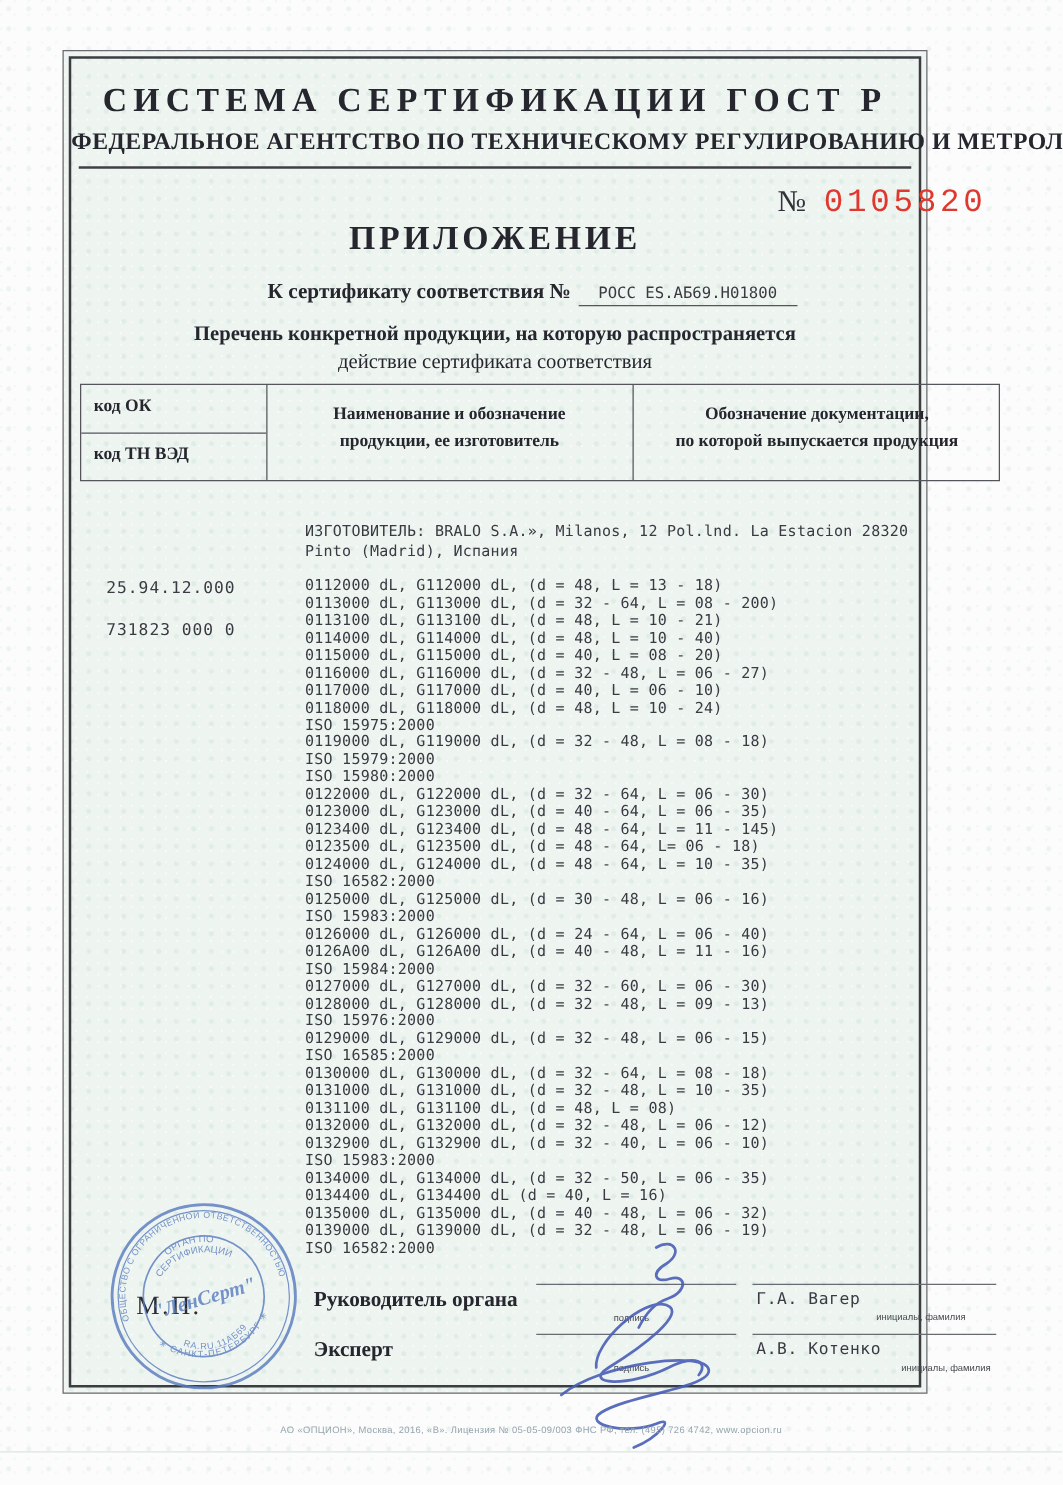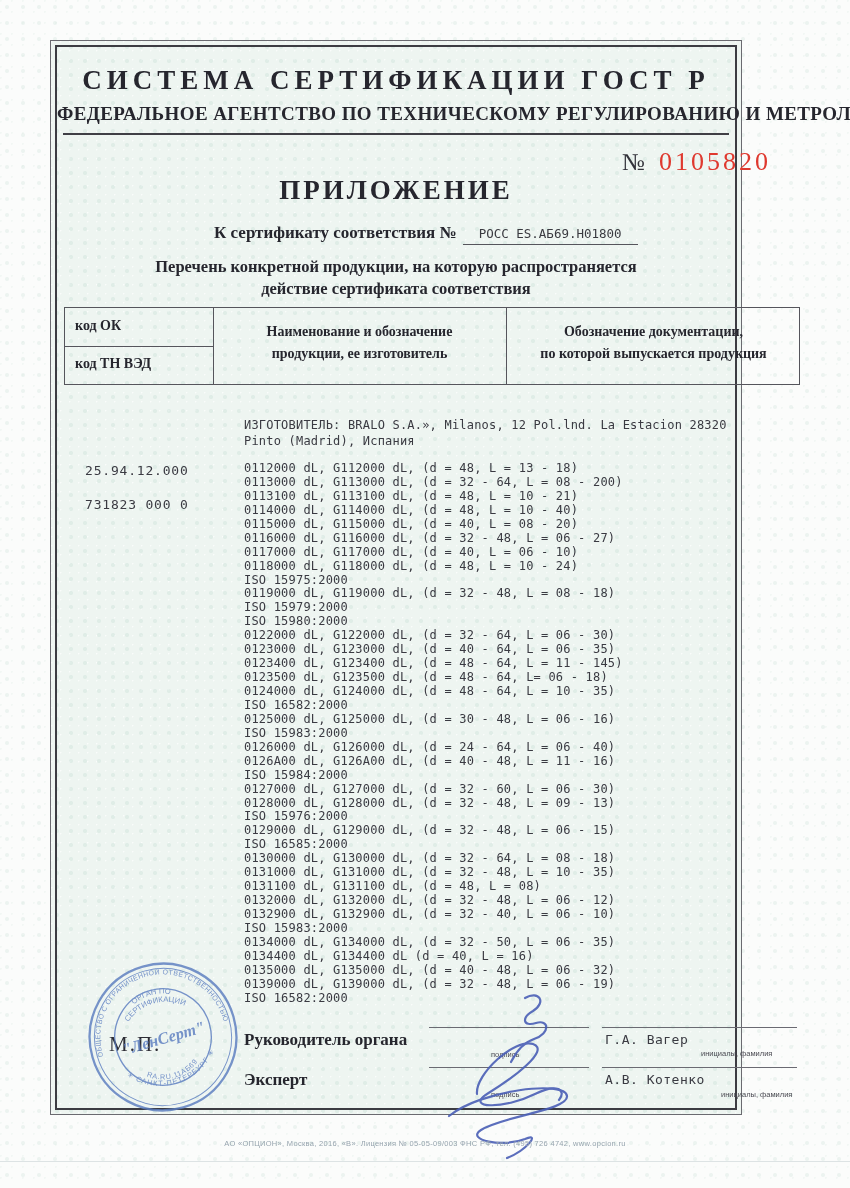--- a/index.html
+++ b/index.html
@@ -38,37 +38,37 @@
     position:absolute; left:0; right:0; top:18px;
     font-size:27px; font-weight:bold; letter-spacing:5px; color:#26262e;
   }
   .agency-title {
     position:absolute; left:0; right:0; top:56px;
     font-size:19px; font-weight:bold; letter-spacing:0.4px; color:#26262e;
   }
 
   .form-no { position:absolute; left:565px; top:100px; white-space:nowrap; }
   .form-no .nosign { font-size:24px; color:#33333b; }
-  .form-no .noval { font-family:Liberation Serif, serif; font-size:26px; letter-spacing:3px; color:#df392f; margin-left:14px; }
+  .form-no .noval { font-family:Liberation Mono, monospace; font-size:26px; letter-spacing:3px; color:#df392f; margin-left:14px; }
 
   .doc-title {
     position:absolute; left:0; right:0; top:128px;
     font-size:27px; font-weight:bold; letter-spacing:3px; color:#26262e;
   }
 
   .cert-ref { position:absolute; left:157px; top:176px; white-space:nowrap; }
   .cert-ref .lbl { font-size:17px; font-weight:bold; color:#26262e; }
   .cert-ref .val {
     display:inline-block; font-family:"DejaVu Sans Mono", monospace; font-size:12.5px; color:#3a3a40;
     border-bottom:1px solid #55555c; padding:0 14px 3px 14px; margin-left:6px;
     vertical-align:baseline; min-width:175px; text-align:center;
   }
 
   .subtitle1 { position:absolute; left:0; right:0; top:210px; font-size:16.5px; font-weight:bold; color:#26262e; }
-  .subtitle2 { position:absolute; left:0; right:0; top:232px; font-size:16.5px; font-weight:bold; color:#26262e; }
+  .subtitle2 { position:absolute; left:0; right:0; top:232px; font-size:16.5px; font-weight:normal; color:#26262e; }
 
   
   .tbl { position:absolute; left:7px; top:260px; width:736px; height:78px; border:1px solid #55555c; }
   .tbl .v1 { position:absolute; left:148px; top:0; bottom:0; width:0; border-left:1px solid #55555c; }
   .tbl .v2 { position:absolute; left:441px; top:0; bottom:0; width:0; border-left:1px solid #55555c; }
   .tbl .h1 { position:absolute; left:0; width:148px; top:38px; height:0; border-top:1px solid #55555c; }
   .tbl .cell-lbl { position:absolute; font-size:14px; font-weight:bold; color:#26262e; white-space:nowrap; }
   .code-ok   { left:10px; top:10px; }
   .code-tnved{ left:10px; top:48px; }
   .mid-l1 { left:148px; width:293px; top:16px; text-align:center; }
@@ -83,21 +83,21 @@
   .mfr2 { top:387px; }
 
   .code-val { position:absolute; left:28px; font-size:13px; letter-spacing:0.8px; white-space:nowrap; }
   .code-val.c1 { top:416px; }
   .code-val.c2 { top:450px; }
 
   .products { position:absolute; left:187px; top:415px; }
   .product-line { height:13.95px; line-height:13.95px; font-size:12px; white-space:nowrap; letter-spacing:0.2px; }
 
   
-  .sig-label { position:absolute; font-size:17px; font-weight:bold; color:#26262e; white-space:nowrap; }
+  .sig-label { position:absolute; font-size:17px; font-weight:bold; color:#26262e; white-space:nowrap;margin-left:7px; }
   .sig-line  { position:absolute; border-bottom:1px solid #6a6a72; }
   .sig-sub   { position:absolute; font-family:"Liberation Sans", sans-serif; font-size:7.5px; color:#4a4a52; white-space:nowrap;padding-left:16px; }
   .sig-name  { position:absolute; font-family:"DejaVu Sans Mono", monospace; font-size:13px; color:#3a3a42; white-space:nowrap; letter-spacing:0.5px; }
 
   .mp-mark { position:absolute; left:52px; top:985px; font-size:21px; color:#2c2c34; letter-spacing:2px; }
 
   
   .stamp {
     position:absolute; left:24px; top:908px; width:164px; height:164px;
     transform:rotate(-16deg); opacity:.82;

